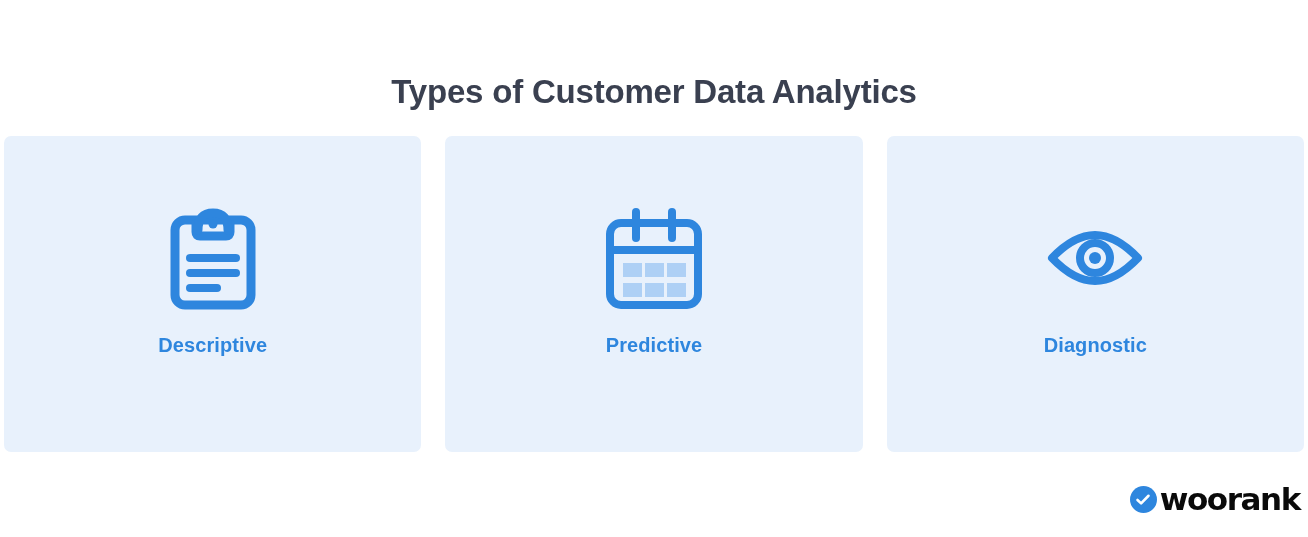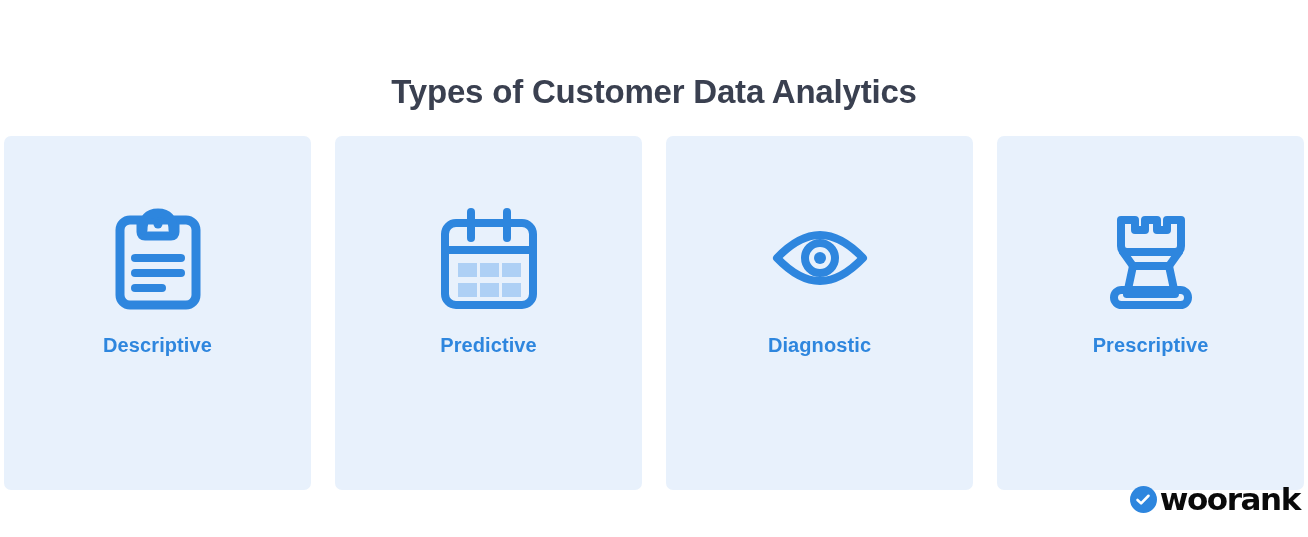--- a/index.html
+++ b/index.html
@@ -34,21 +34,21 @@
     letter-spacing: -0.2px;
     line-height: 1.2;
     margin-top: 42px;
   }
 
   .cards {
     position: absolute;
     top: 136px;
     left: 4px;
     width: 1300px;
-    height: 354px;
+    height: 316px;
     display: flex;
     flex-direction: row;
     gap: 24px;
   }
 
   .card {
     flex: 1 1 0;
     background: #e8f1fc;
     border-radius: 7px;
     position: relative;
@@ -160,31 +160,20 @@
       <div class="card-icon">
         <svg width="98" height="56" viewBox="0 0 98 56" fill="none" xmlns="http://www.w3.org/2000/svg">
           <path d="M6 28 Q28 5 49 5 Q70 5 92 28 Q70 51 49 51 Q28 51 6 28 Z" stroke="#2e86de" stroke-width="8" fill="none" stroke-linejoin="round"></path>
           <circle cx="49" cy="28" r="15" stroke="#2e86de" stroke-width="8" fill="none"></circle>
           <circle cx="49" cy="28" r="6" fill="#2e86de"></circle>
         </svg>
       </div>
       <div class="card-label">Diagnostic</div>
     </div>
 
-    <div class="card">
-      <div class="card-icon">
-        <svg width="88" height="104" viewBox="0 0 88 104" fill="none" xmlns="http://www.w3.org/2000/svg">
-          <path d="M14 14 L14 40 Q14 46 20 46 L68 46 Q74 46 74 40 L74 14 L60 14 L60 24 L50 24 L50 14 L38 14 L38 24 L28 24 L28 14 Z" stroke="#2e86de" stroke-width="8" fill="none" stroke-linejoin="round" stroke-linecap="round"></path>
-          <path d="M16 46 L72 46 L62 60 L26 60 Z" stroke="#2e86de" stroke-width="8" fill="none" stroke-linejoin="round"></path>
-          <path d="M26 60 L20 88 L68 88 L62 60" stroke="#2e86de" stroke-width="8" fill="none" stroke-linejoin="round"></path>
-          <rect x="7" y="84" width="74" height="15" rx="7.5" ry="7.5" stroke="#2e86de" stroke-width="8" fill="none"></rect>
-        </svg>
-      </div>
-      <div class="card-label">Prescriptive</div>
-    </div>
 
   </div>
 
   <div class="logo">
     <div class="logo-badge">
       <svg class="check" width="15" height="12" viewBox="0 0 15 12" fill="none" xmlns="http://www.w3.org/2000/svg">
         <path d="M2 6.2 L5.6 9.6 L13 2" stroke="#ffffff" stroke-width="2.6" fill="none" stroke-linecap="round" stroke-linejoin="round"></path>
       </svg>
     </div>
     <div class="logo-text">woorank</div>

